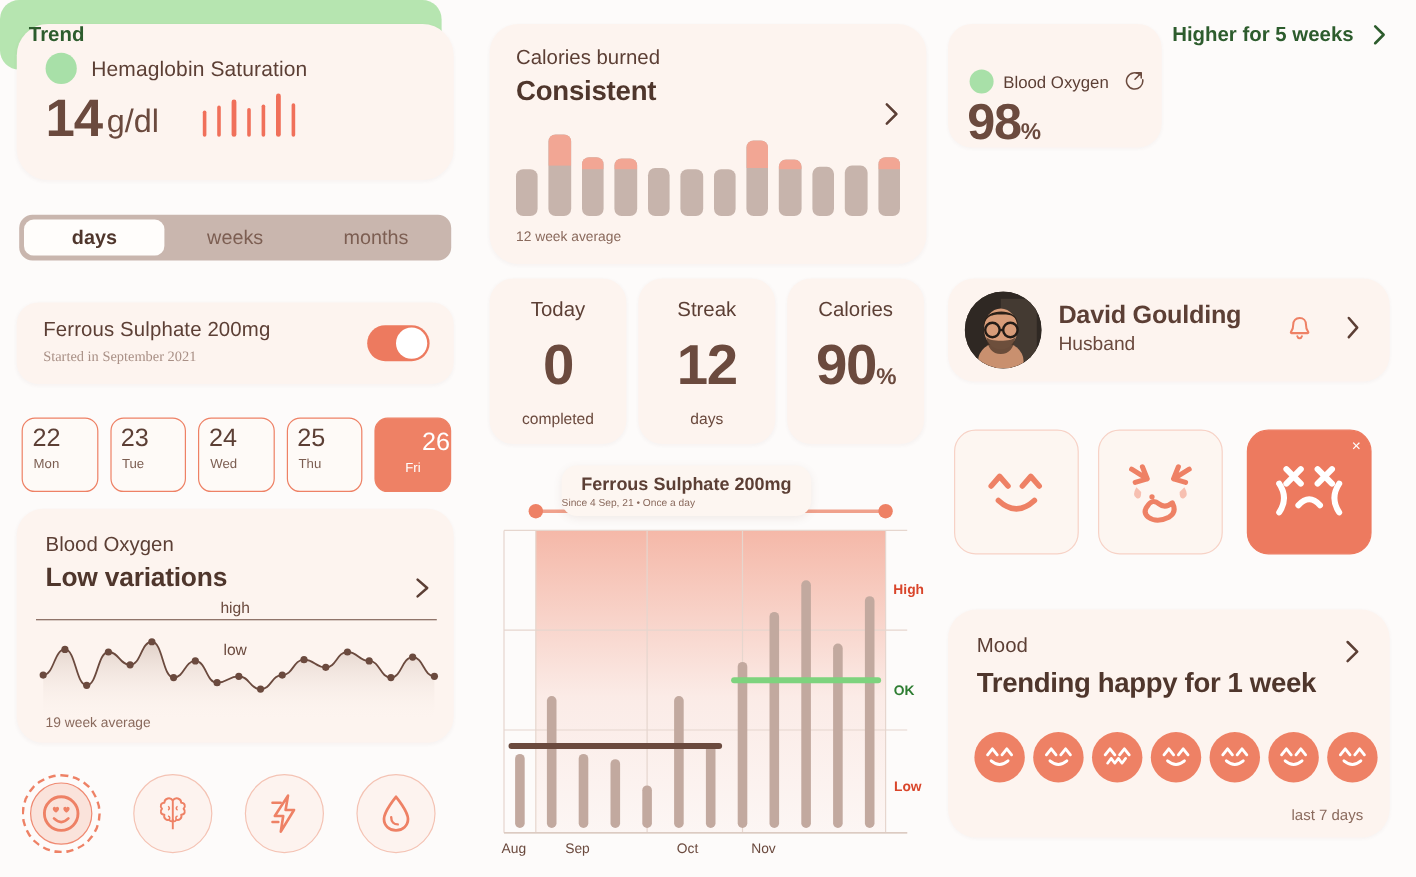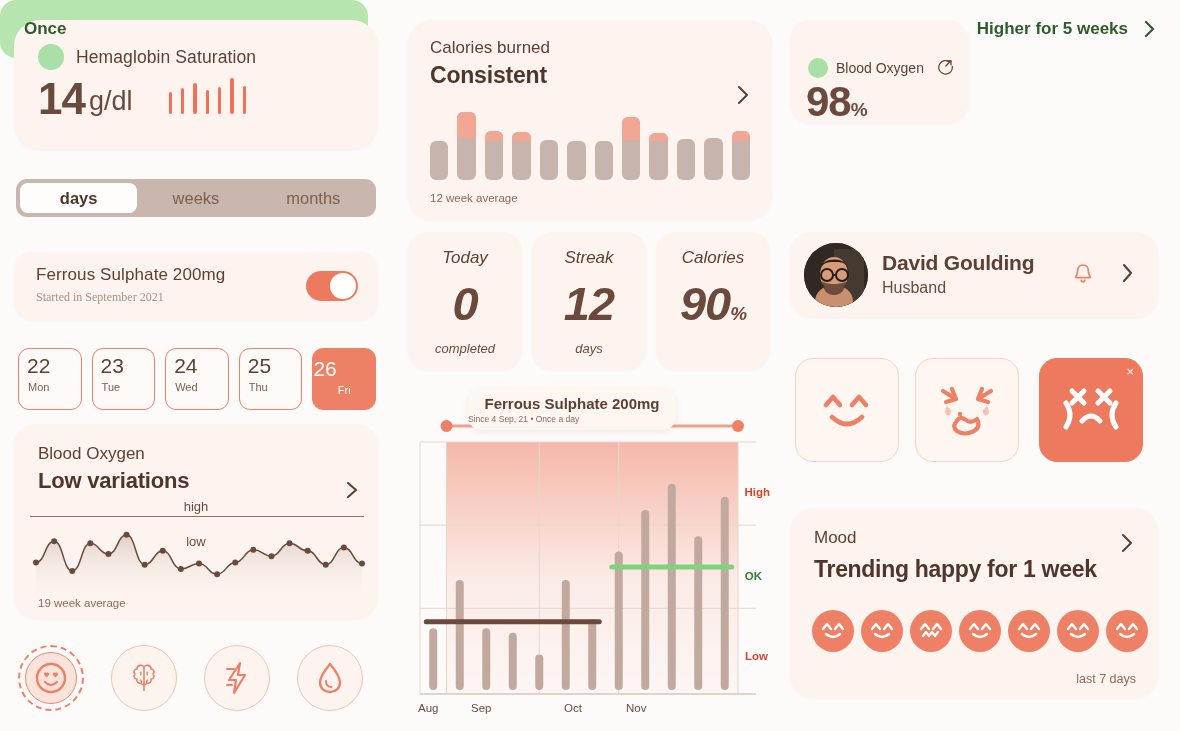--- a/index.html
+++ b/index.html
@@ -46,21 +46,21 @@
   .toggle .knob { position: absolute; right: 2px; top: 2px; width: 26px; height: 26px;
     border-radius: 50%; background: #fff; }
 
   
   #dates { position: absolute; left: 18px; top: 348px; width: 358px; height: 62px; display: flex; gap: 10px; }
   .daypill { flex: 1; border: 1.6px solid #ee8165; border-radius: 11px; background: #fefaf7;
     position: relative; }
   .daypill .dnum { position: absolute; left: 8px; top: 5px; font-size: 21px; color: #5c3f35; font-weight: normal; }
   .daypill .ddow { position: absolute; left: 9px; top: 32px; font-size: 11px; color: #7c5e52; }
   .daypill.sel { background: #ee8165; border-color: #ee8165; }
-  .daypill.sel .dnum { left: 0; right: 0; text-align: left; color: #fff; top: 8px; }
+  .daypill.sel .dnum { left: 0; right: 0; text-align: right; color: #fff; top: 8px; }
   .daypill.sel .ddow { left: 0; right: 0; text-align: center; color: #fff; top: 35px; }
 
   
   #bo-card { left: 14px; top: 424px; width: 364px; height: 195px; border-radius: 22px; overflow: hidden; }
   .bo-label { position: absolute; left: 24px; top: 20px; font-size: 17px; color: #5c3f35; }
   .bo-head  { position: absolute; left: 24px; top: 44px; font-size: 22px; font-weight: bold; color: #4f362c; letter-spacing: -.2px; }
   .bo-high  { position: absolute; left: 0; right: 0; top: 75px; text-align: center; font-size: 13px; color: #6b4a3e; }
   .bo-low   { position: absolute; left: 0; right: 0; top: 110px; text-align: center; font-size: 13px; color: #6b4a3e; }
   .bo-foot  { position: absolute; left: 24px; bottom: 10px; font-size: 11.5px; color: #8a6a5d; }
   .chev { stroke: #5c3f35; stroke-width: 2.1; fill: none; stroke-linecap: round; stroke-linejoin: round; }
@@ -77,21 +77,21 @@
   #cal-card { left: 408px; top: 20px; width: 364px; height: 200px; border-radius: 24px; }
   .cal-label { position: absolute; left: 22px; top: 18px; font-size: 17px; color: #5c3f35; }
   .cal-head  { position: absolute; left: 22px; top: 42px; font-size: 23px; font-weight: bold; color: #4f362c; letter-spacing: -.2px; }
   .cal-bars  { position: absolute; left: 22px; bottom: 40px; width: 320px; height: 68px;
     display: flex; align-items: flex-end; gap: 9px; }
   .cbar { flex: 1; border-radius: 6px; background: #c7b4ac; position: relative; overflow: hidden; }
   .cbar .top { position: absolute; left: 0; right: 0; top: 0; background: #f2a694; }
   .cal-foot { position: absolute; left: 22px; bottom: 16px; font-size: 11.5px; color: #8a6a5d; }
 
   
-  .stat { top: 232px; width: 114px; height: 138px; border-radius: 20px; font-style: italic; }
+  .stat { top: 232px; width: 114px; height: 138px; border-radius: 20px; }
   #stat0 { left: 408px; } #stat1 { left: 532px; } #stat2 { left: 656px; }
   .stat .st-t { position: absolute; left: 0; right: 0; top: 16px; text-align: center; font-size: 17px; color: #5c3f35; }
   .stat .st-v { position: absolute; left: 0; right: 0; top: 44px; text-align: center;
     font-size: 47px; font-weight: bold; color: #6b4a3e; letter-spacing: -1px; }
   .stat .st-v .sm { font-size: 19px; font-weight: bold; }
   .stat .st-f { position: absolute; left: 0; right: 0; bottom: 14px; text-align: center; font-size: 13px; color: #6b4a3e; }
 
   
   #bigchart { position: absolute; left: 408px; top: 382px; width: 364px; height: 340px; }
   #tooltip { position: absolute; left: 60px; top: 6px; width: 208px; height: 42px;
@@ -393,21 +393,21 @@
         <path d="M15.5 5.2A8 8 0 1 0 18 10" fill="none" stroke="#6b4a3e" stroke-width="1.5" stroke-linecap="round"></path>
         <path d="M11.5 3.2h5v5" fill="none" stroke="#6b4a3e" stroke-width="1.5" stroke-linecap="round" stroke-linejoin="round"></path>
         <path d="M16.2 3.6 10.4 9.4" fill="none" stroke="#6b4a3e" stroke-width="1.5" stroke-linecap="round"></path>
       </svg>
     </span>
     <span class="m-val"><span>98</span><span class="m-unit">%</span></span>
   </div>
 
 
   <div id="trend">
-    <span class="tr-l">Once</span>
+    <span class="tr-l">Trend</span>
     <span class="tr-r">Higher for 5 weeks</span>
     <svg style="position:absolute;right:22px;top:18px" width="16" height="22" viewBox="0 0 16 22">
       <polyline points="4,4 11,11 4,18" fill="none" stroke="#2d5c2d" stroke-width="2.2" stroke-linecap="round" stroke-linejoin="round"></polyline>
     </svg>
   </div>
 
   <div class="card soft" id="profile">
     <div id="avatar">
       <svg width="64" height="64" viewBox="0 0 64 64">
         <rect width="64" height="64" fill="#2f2823"></rect>

